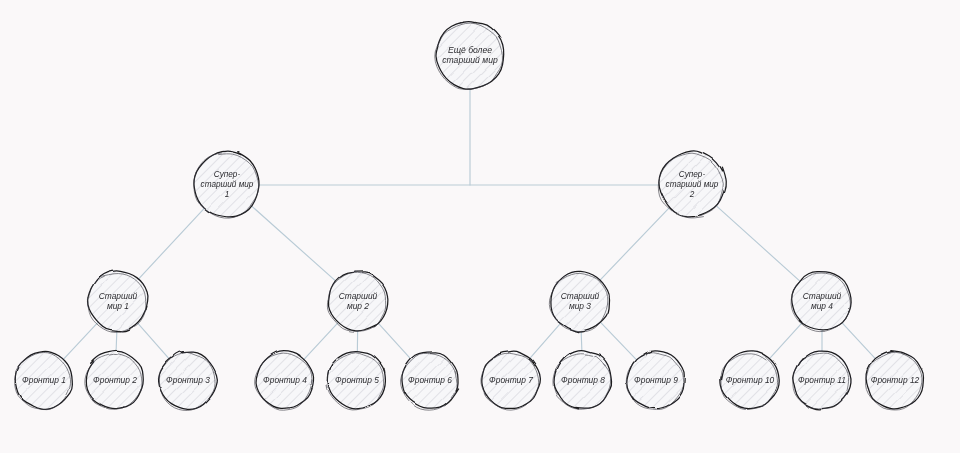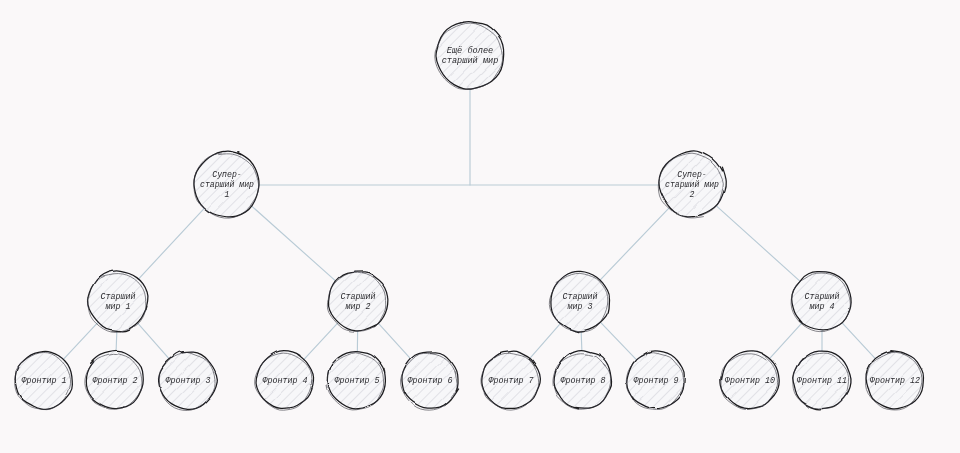--- a/index.html
+++ b/index.html
@@ -7,21 +7,21 @@
     margin: 0;
     padding: 0;
     background: #faf8f9;
   }
   #canvas {
     position: relative;
     width: 960px;
     height: 453px;
     background: #faf8f9;
     overflow: hidden;
-    font-family: Liberation Mono, monospace;
+    font-family: Liberation Sans, sans-serif;
   }
   #diagram-svg {
     position: absolute;
     left: 0;
     top: 0;
     width: 960px;
     height: 453px;
   }
   .node-label {
     font-style: italic;

